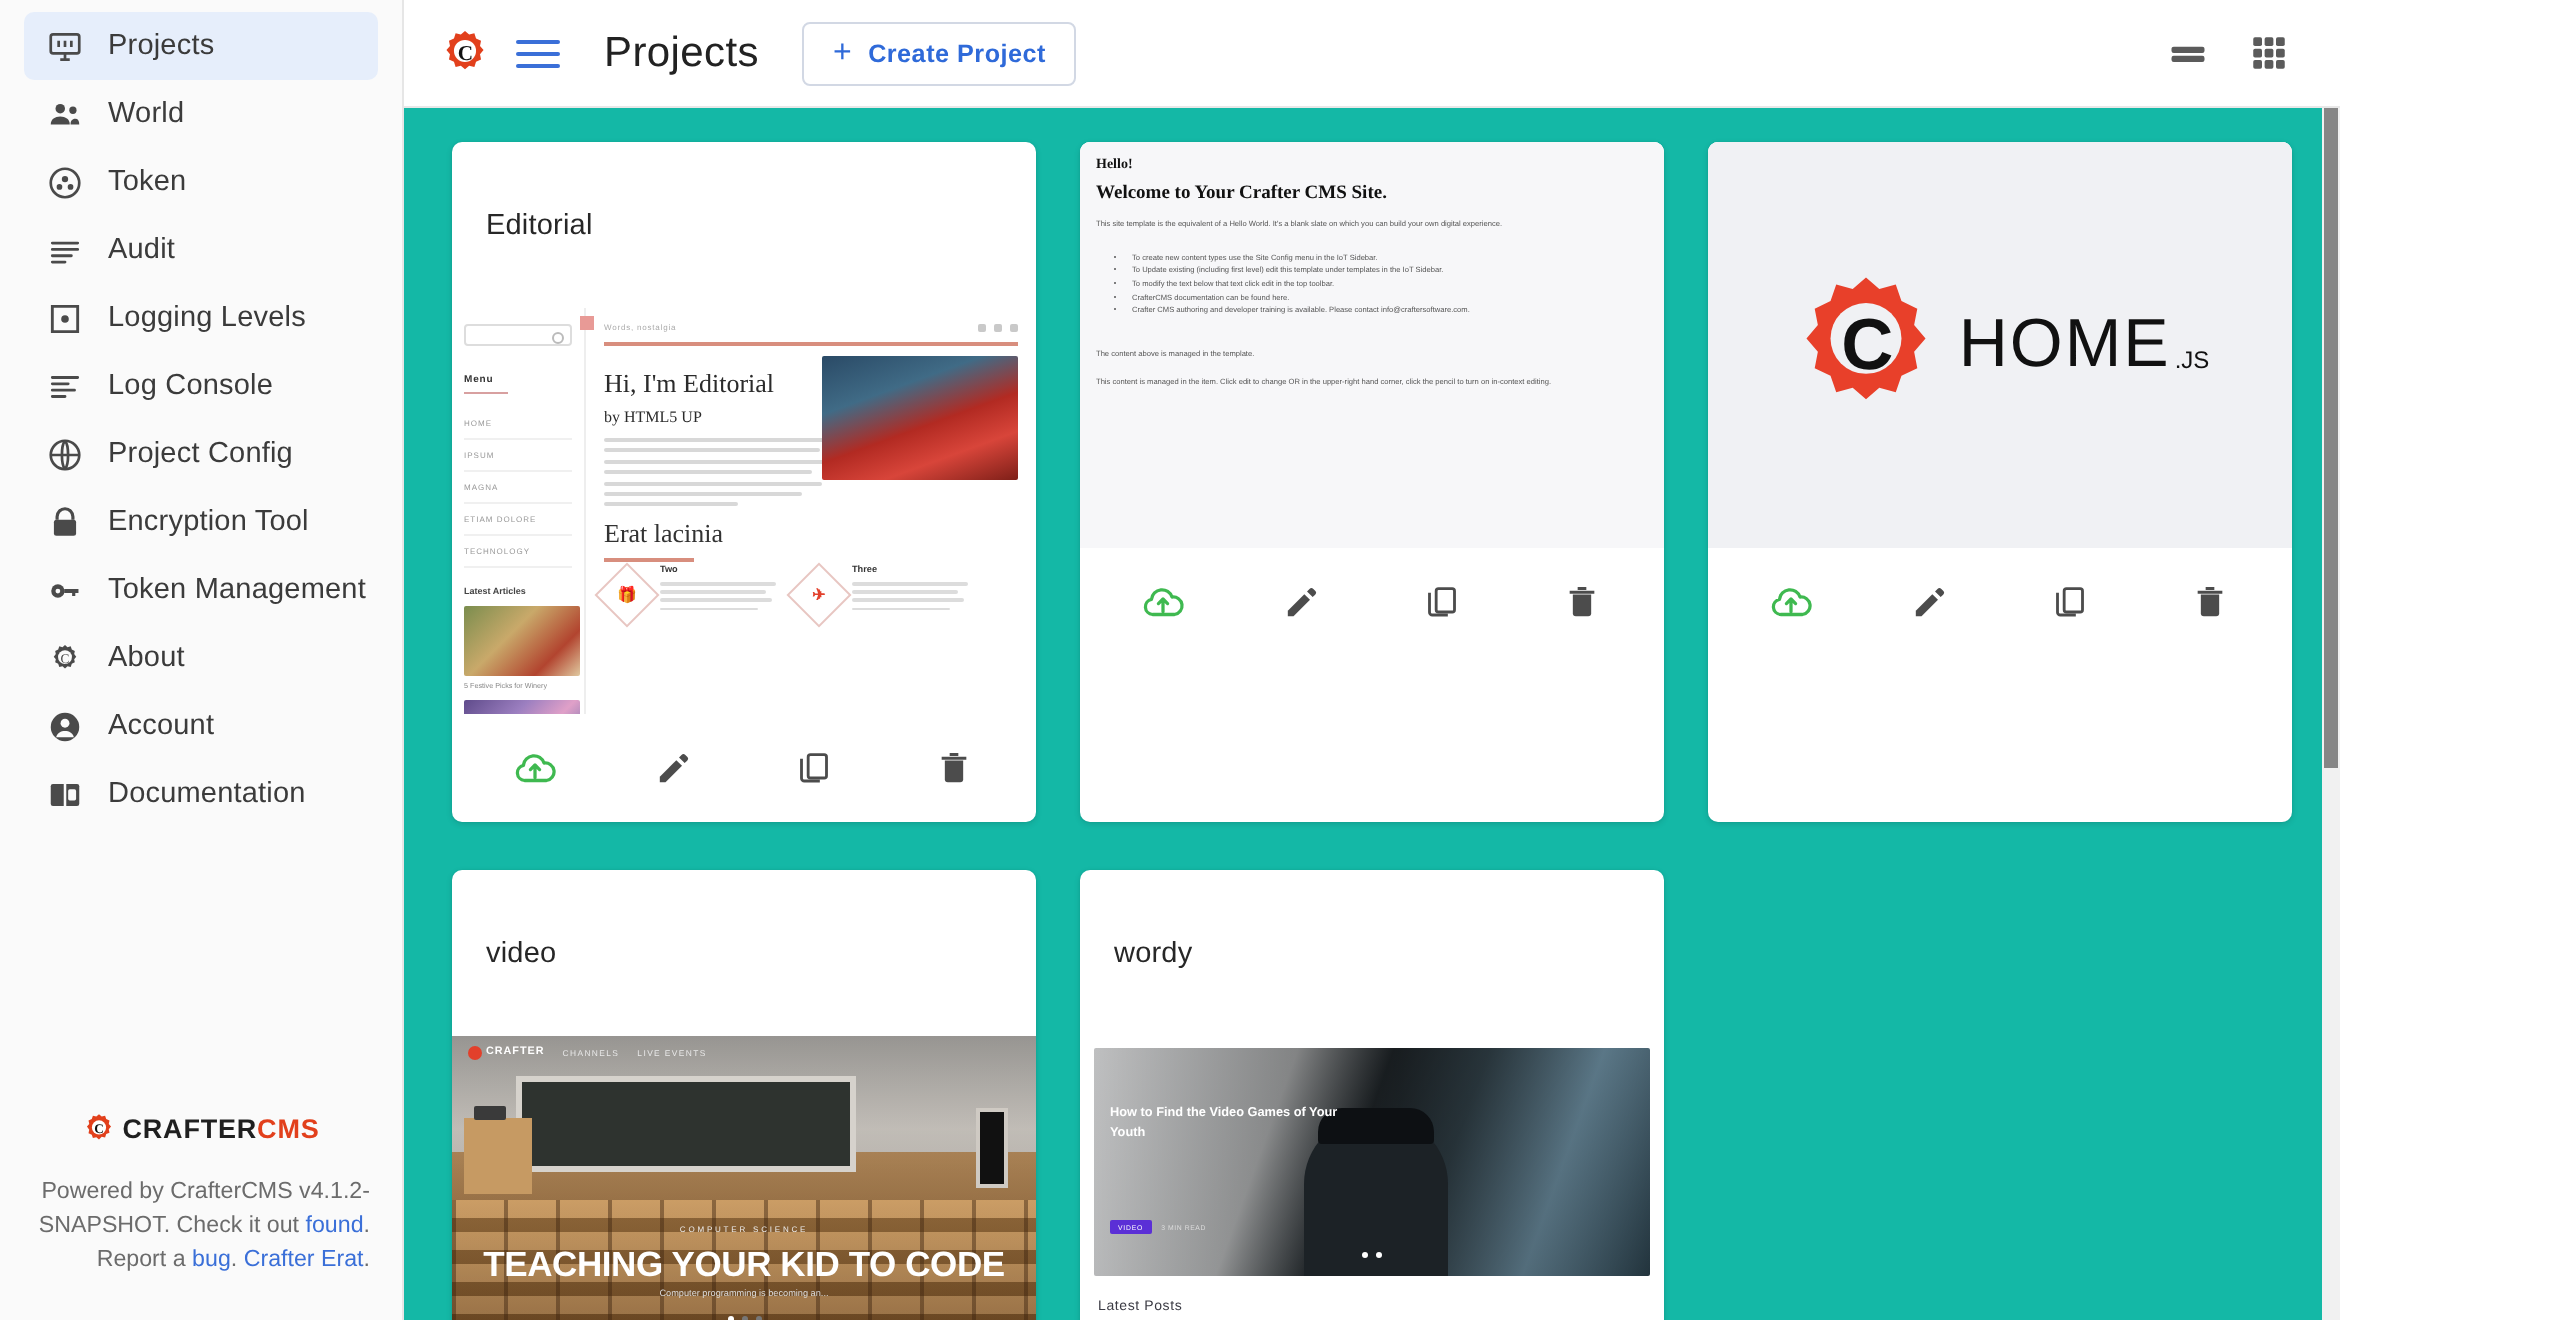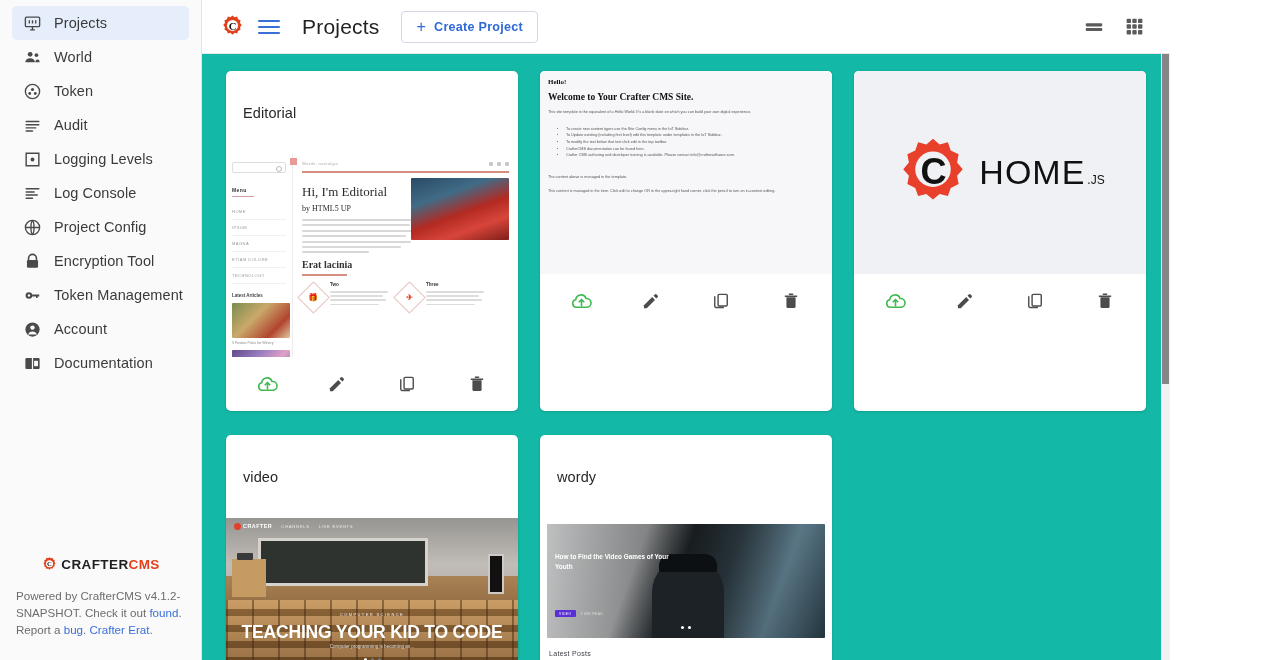--- a/index.html
+++ b/index.html
@@ -43,21 +43,21 @@
     font-size: 14.5px;
     color: #3b3b3b;
     letter-spacing: .1px;
     white-space: nowrap;
   }
 
   .sidebar-spacer { flex: 1 1 auto; }
 
   .sidebar-footer {
     padding: 0 16px 22px 16px;
-    text-align: left;
+    text-align: right;
   }
   .brand {
     display: flex; align-items: center; justify-content: center;
     gap: 3px; margin-bottom: 14px;
   }
   .brand-gear { width: 17px; height: 17px; display:block; }
   .brand-text {
     font-size: 13.5px; font-weight: bold; letter-spacing: .4px;
   }
   .brand-text .b1 { color: #1f1f1f; }
@@ -173,21 +173,21 @@
   .ed-hr { height:2px; background:#d88e7e; margin:5px 0 11px; }
   .ed-sq { position:absolute; left:-3px; top:4px; width:7px; height:7px; background:#e89a96; }
   .ed-h1 { font-family:"Liberation Serif", serif; font-size:13px; color:#2b2b2b; }
   .ed-h2 { font-family:"Liberation Serif", serif; font-size:8px; color:#2b2b2b; margin-top:4px; }
   .ed-body { margin-top:6px; width:112px;}
   .ed-body div { height:2px; background:#d8d8d8; margin-bottom:3.4px; border-radius:1px;}
   .ed-hero { position:absolute; right:9px; top:24px; width:98px; height:62px;
              background:linear-gradient(160deg,#2a4a66 0%,#406b86 30%,#b22a22 55%,#d8453a 75%,#7e1f18 100%);
              border-radius:1px; }
   .ed-sec { position:absolute; left:9px; top:105px; }
-  .ed-sec-t { font-family:"Liberation Serif", serif; font-size:10px; color:#333;font-weight:bold;}
+  .ed-sec-t { font-family:"Liberation Serif", serif; font-size:13px; color:#333;}
   .ed-sec-r { height:1.5px; width:45px; background:#d88e7e; margin-top:4px;}
   .ed-cols { position:absolute; left:9px; top:128px; display:flex; gap:10px;}
   .ed-col { display:flex; gap:5px; }
   .ed-dia { width:23px; height:23px; border:1px solid #e8c6c2; transform:rotate(45deg); position:relative; flex:0 0 23px; margin-top:4px;}
   .ed-dia b { position:absolute; inset:0; display:flex; align-items:center; justify-content:center; transform:rotate(-45deg); color:#e2402b; font-size:8px;}
   .ed-coltxt { width:58px;}
   .ed-coltxt .t { font-size:4.6px; color:#333; font-weight:bold; margin-bottom:4px;}
   .ed-coltxt .l { height:1.6px; background:#dcdcdc; margin-bottom:2.6px; border-radius:1px;}
 
   
@@ -349,20 +349,30 @@
         <span class="nav-icon">
           <svg viewBox="0 0 24 24" fill="currentColor">
             <circle cx="7.5" cy="12" r="4.2"></circle>
               <circle cx="7.5" cy="12" r="1.5" fill="#fafafa"></circle>
             <path d="M11.5 10.8h9v2.4h-2v2h-2v-2h-5z"></path>
           </svg>
           </span>
         <span class="nav-label">Token Management</span>
       </div>
 
+      <div class="nav-item">
+        <span class="nav-icon">
+          <svg viewBox="0 0 24 24" fill="currentColor">
+            <path d="M12 3.2l1.6 1.3 2-.5.7 2 1.9.9-.4 2 1.3 1.6-1.3 1.6.4 2-1.9.9-.7 2-2-.5L12 18l-1.6-1.5-2 .5-.7-2-1.9-.9.4-2L4.9 10.5l1.3-1.6-.4-2 1.9-.9.7-2 2 .5z"></path>
+            <circle cx="12" cy="10.8" r="4.4" fill="#fafafa"></circle>
+            <text x="12" y="14.6" font-size="8.4" font-family="Liberation Serif, serif" text-anchor="middle" fill="#4a4a4a">C</text>
+          </svg>
+          </span>
+        <span class="nav-label">About</span>
+      </div>
 
       <div class="nav-item">
         <span class="nav-icon">
           <svg viewBox="0 0 24 24" fill="currentColor">
             <circle cx="12" cy="12" r="9"></circle>
               <circle cx="12" cy="9.6" r="2.8" fill="#fafafa"></circle>
             <path d="M6.4 18.4c.9-2.6 3-3.8 5.6-3.8s4.7 1.2 5.6 3.8z" fill="#fafafa"></path>
           </svg>
           </span>
         <span class="nav-label">Account</span>

